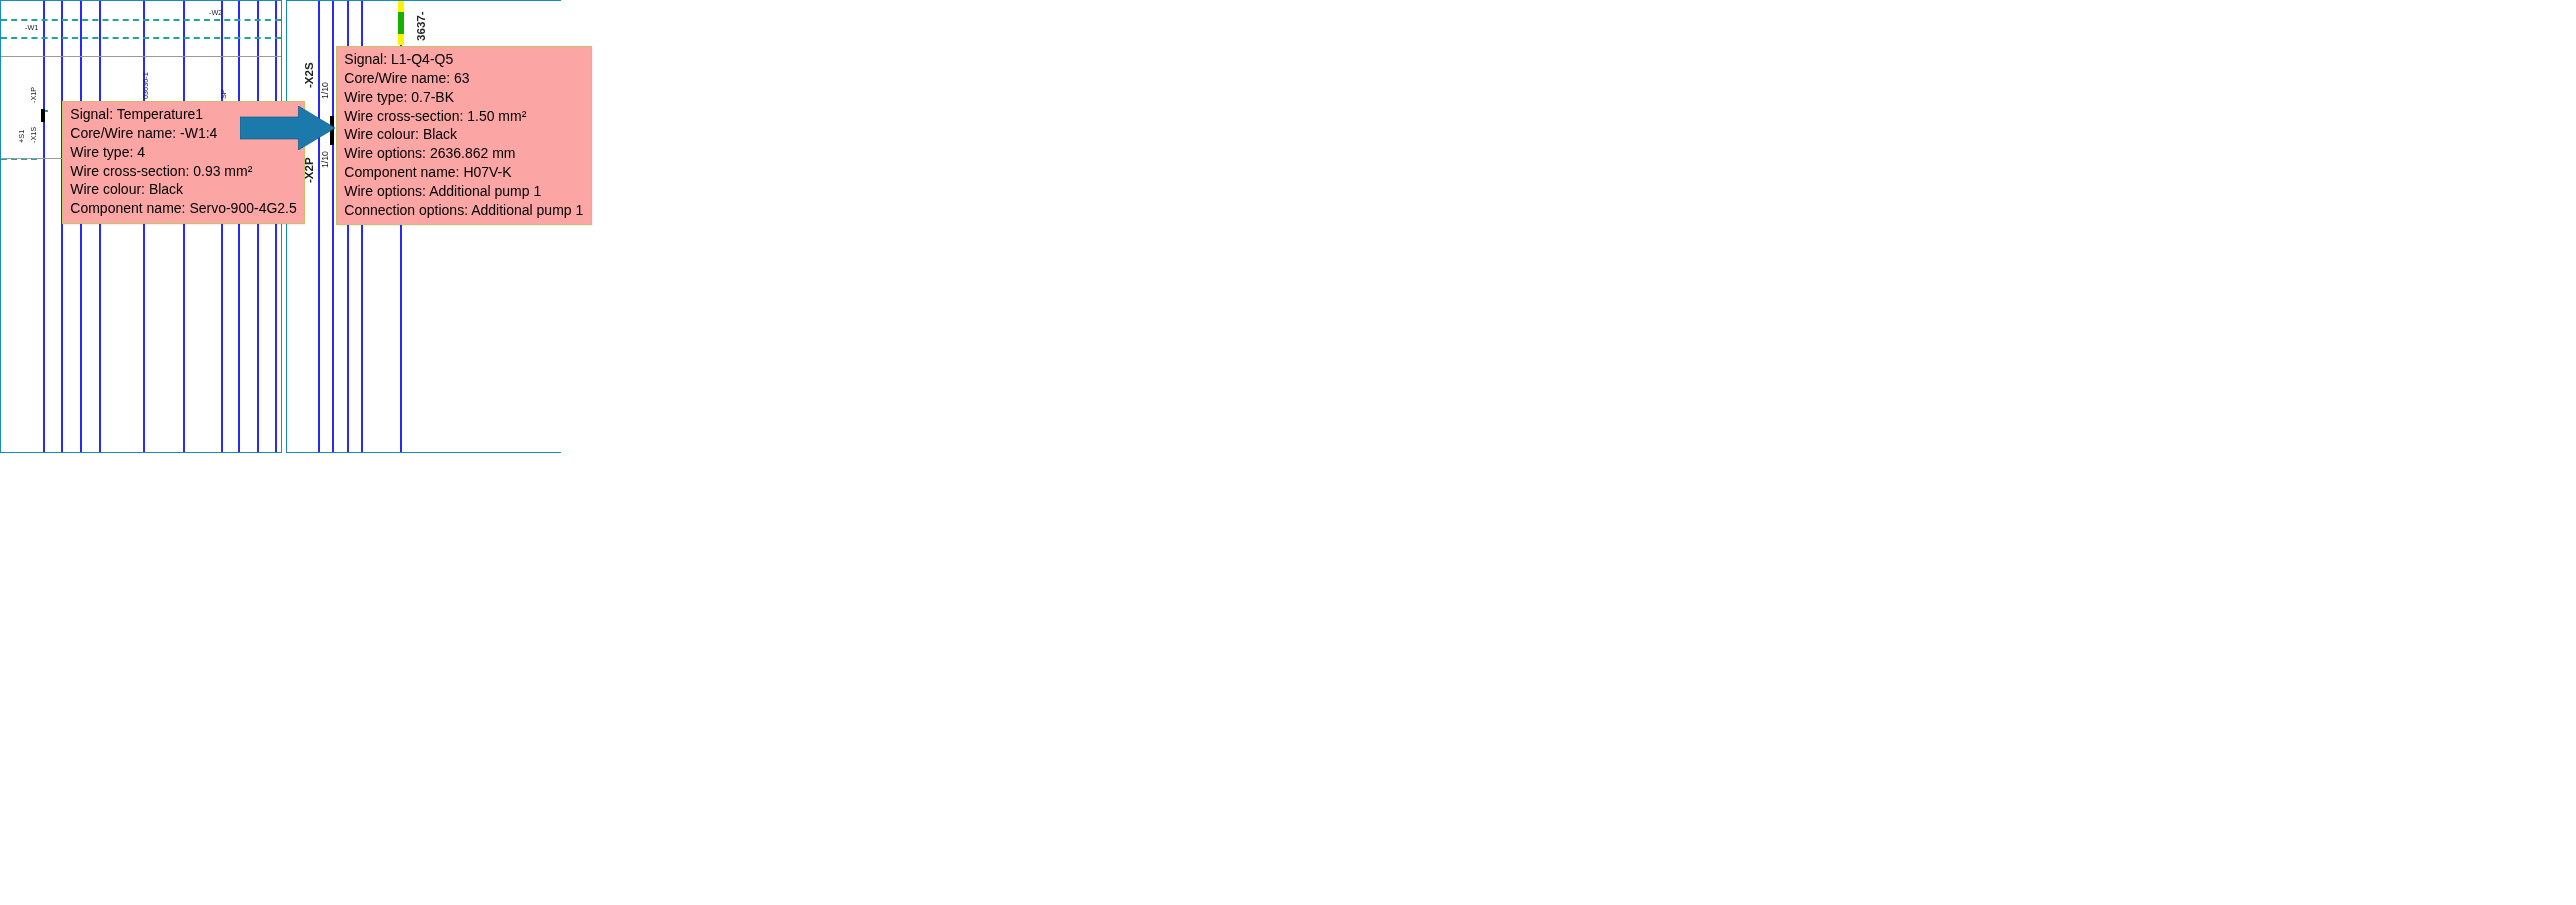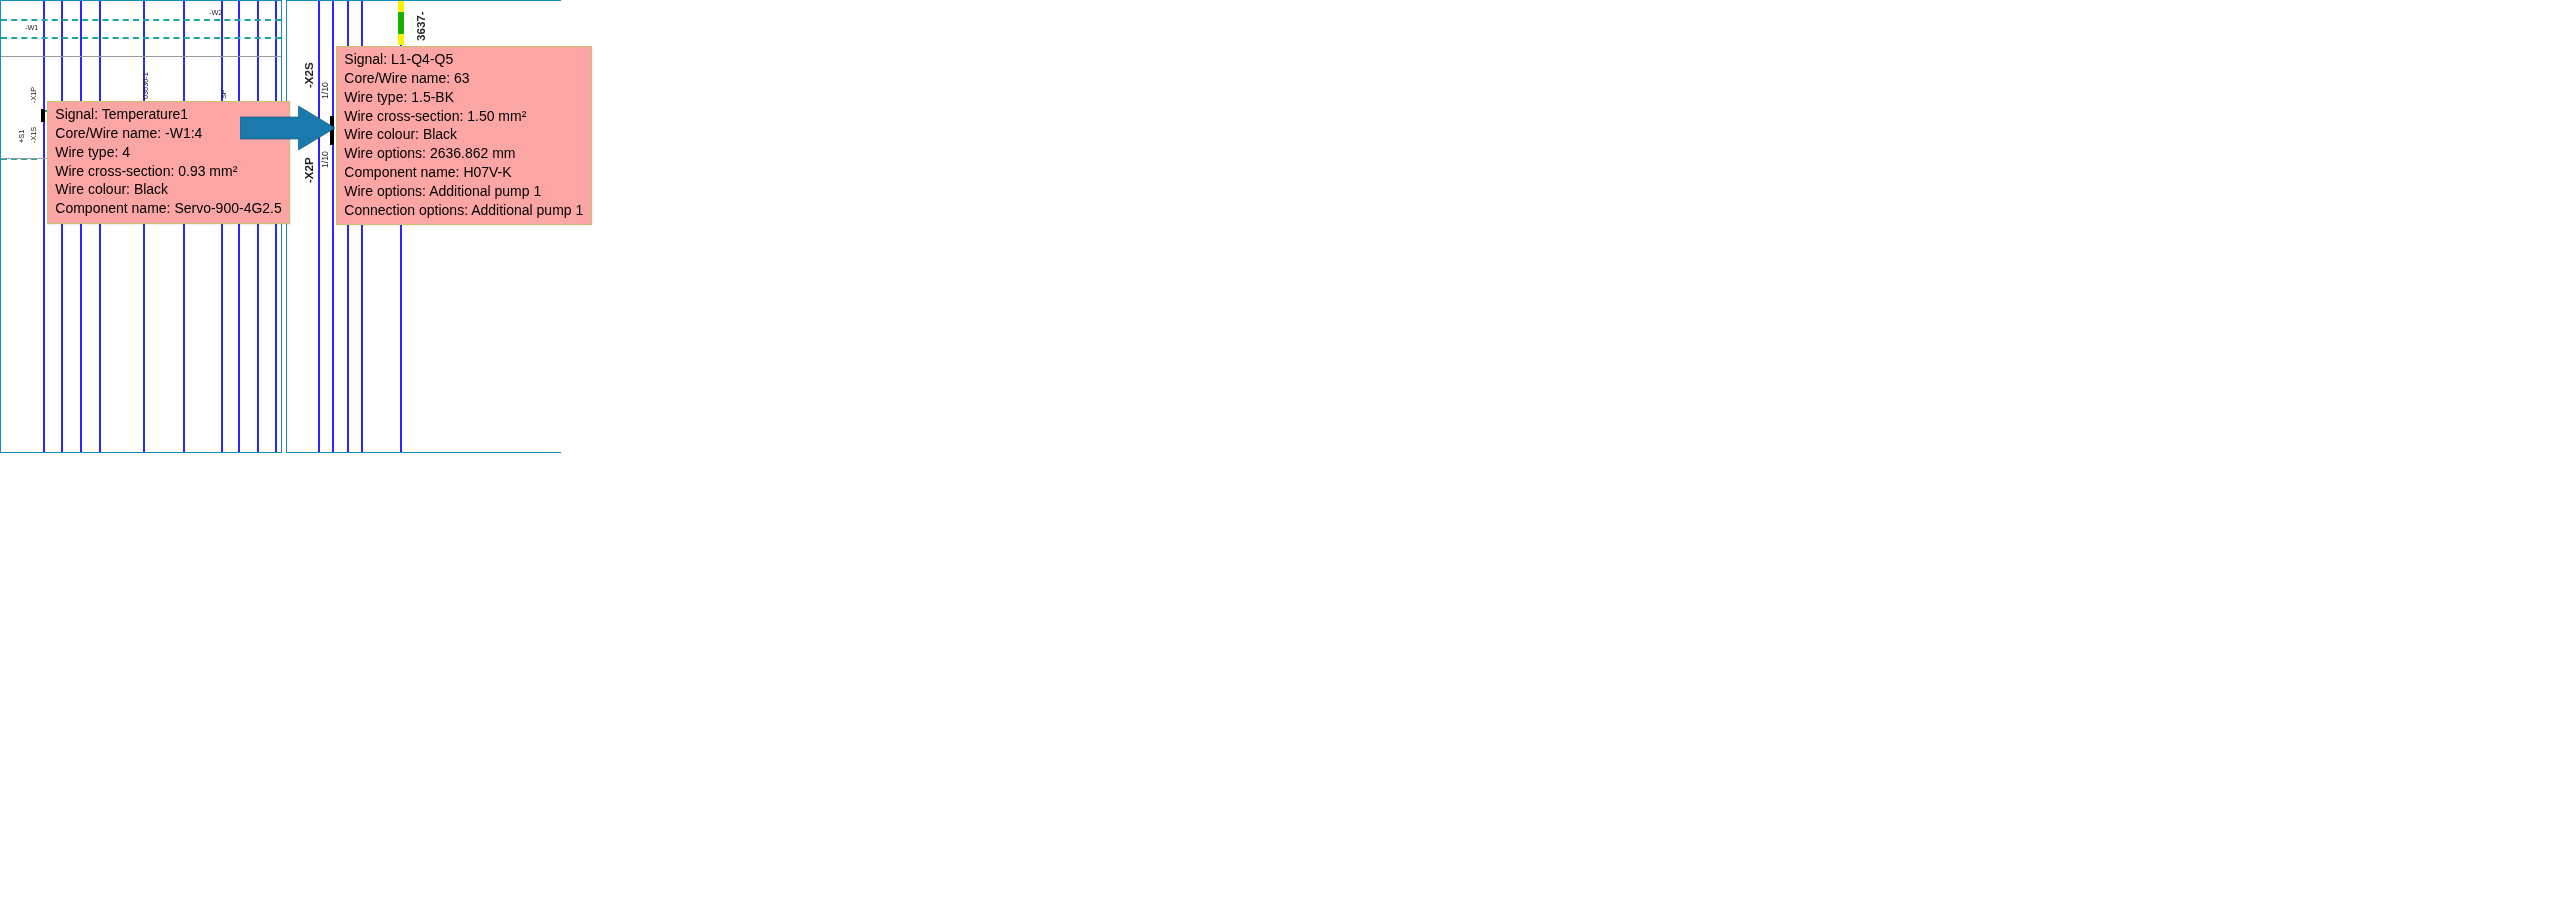--- a/index.html
+++ b/index.html
@@ -146,21 +146,21 @@
     <span class="tag" style="left:24px; top:22px;">-W1</span>
     <span class="tag" style="left:208px; top:7.3px;">-W2</span>
     <span class="tag rot" style="left:28px;  top:102px;">-X1P</span>
     <span class="tag rot" style="left:16px;  top:142px;">+S1</span>
     <span class="tag rot" style="left:28px;  top:142px;">-X1S</span>
     <span class="tag rot" style="left:140px; top:98px;">03636-1</span>
     <span class="tag rot" style="left:218px; top:98px;">SP</span>
   </div>
 </div>
 
-<div class="tooltip" style="left:47px; top:101px;">
+<div class="tooltip" style="left:62px; top:101px;">
   <div class="row">
     <span class="lbl">Signal:</span>
     <span class="val">Temperature1</span>
   </div>
   <div class="row">
     <span class="lbl">Core/Wire name:</span>
     <span class="val">-W1:4</span>
   </div>
   <div class="row">
     <span class="lbl">Wire type:</span>
@@ -206,21 +206,21 @@
   <div class="row">
     <span class="lbl">Signal:</span>
     <span class="val">L1-Q4-Q5</span>
   </div>
   <div class="row">
     <span class="lbl">Core/Wire name:</span>
     <span class="val">63</span>
   </div>
   <div class="row">
     <span class="lbl">Wire type:</span>
-    <span class="val">1.5-BK</span>
+    <span class="val">0.7-BK</span>
   </div>
   <div class="row">
     <span class="lbl">Wire cross-section:</span>
     <span class="val">1.50 mm²</span>
   </div>
   <div class="row">
     <span class="lbl">Wire colour:</span>
     <span class="val">Black</span>
   </div>
   <div class="row">

